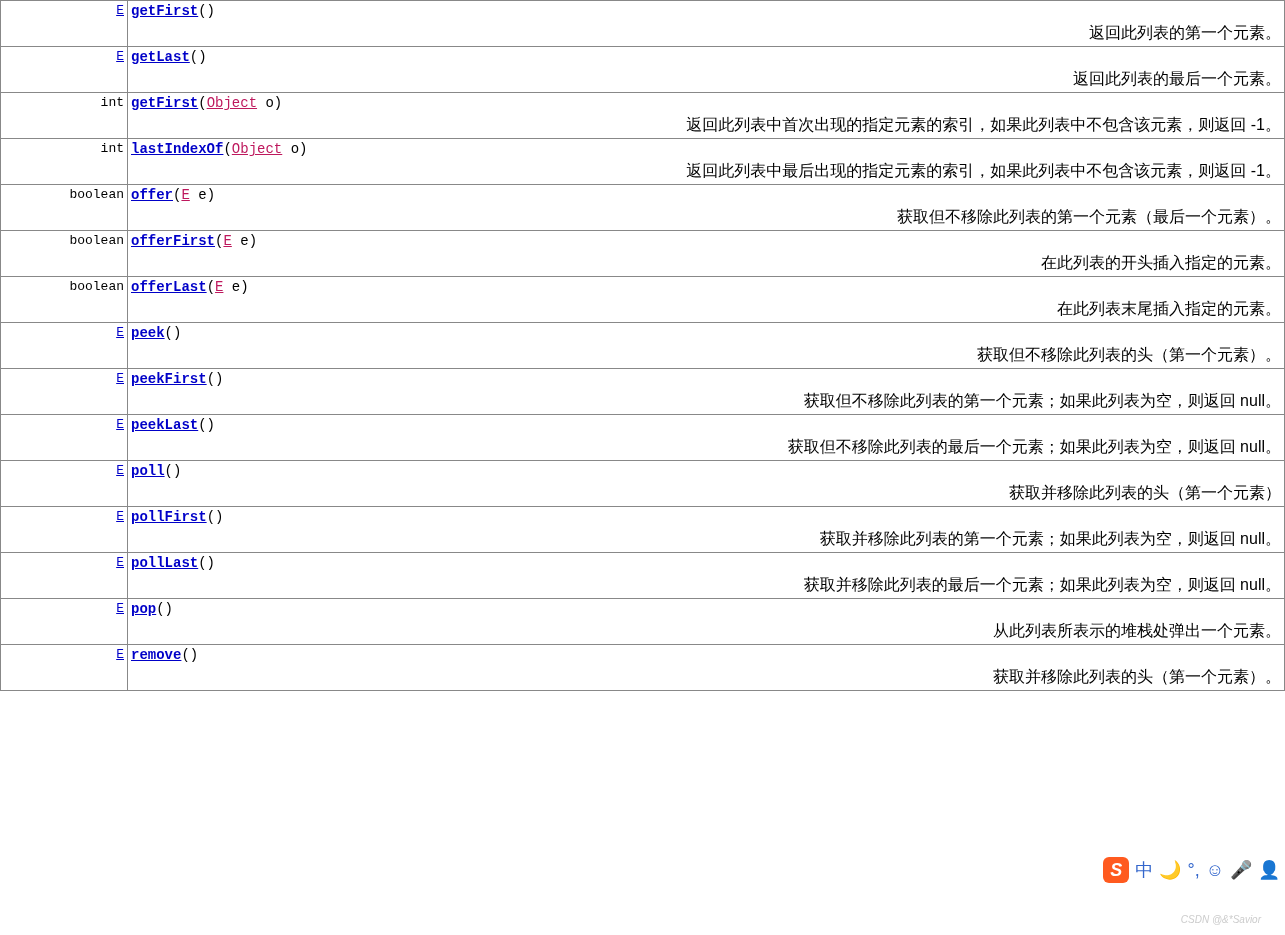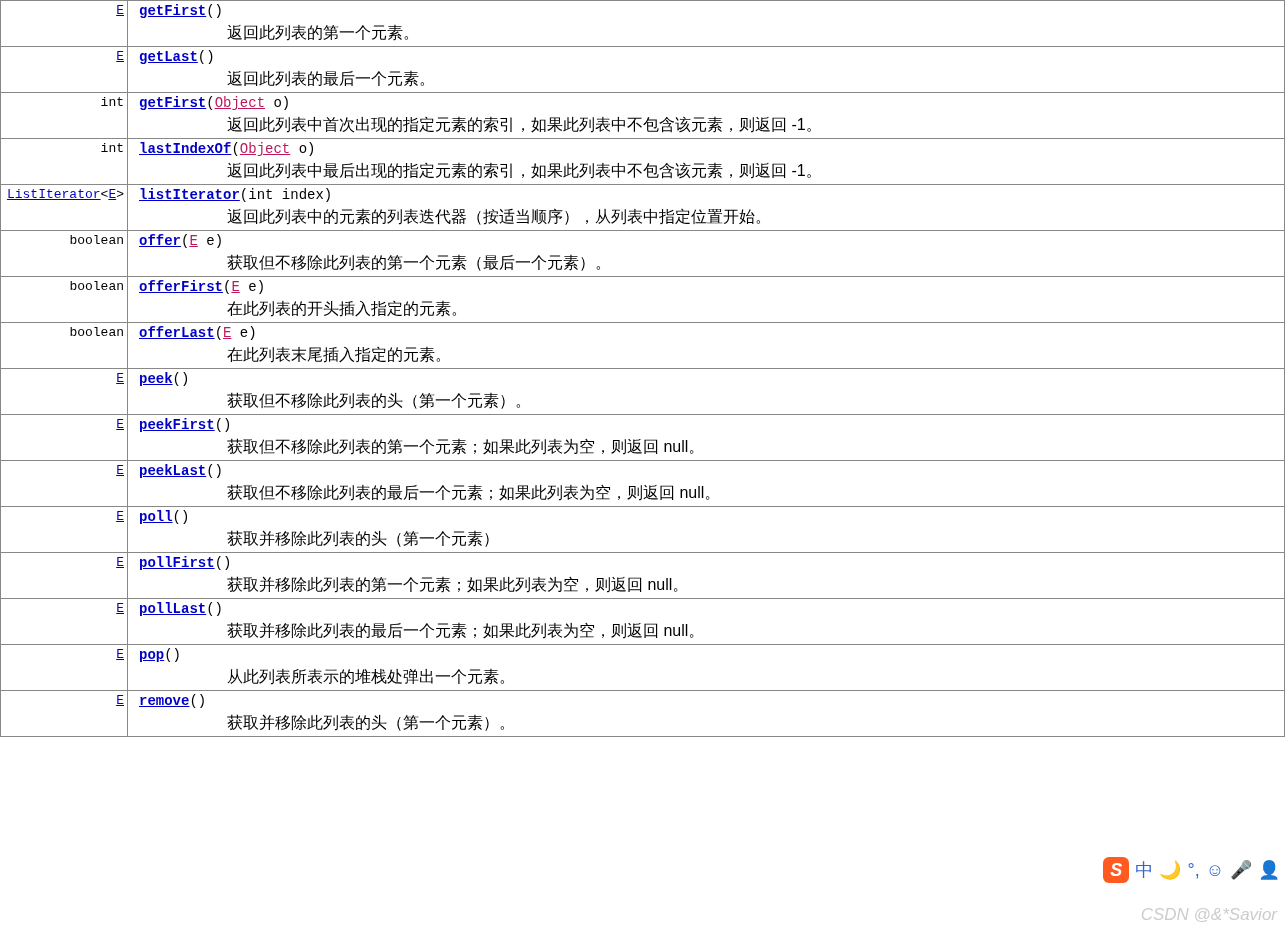--- a/index.html
+++ b/index.html
@@ -30,21 +30,20 @@
   td.desc-cell {
     font-family: "Courier New", monospace;
     font-size: 14px;
   }
   .method-link {
     color: #0000C8;
     text-decoration: underline;
     font-family: "Courier New", monospace;
     font-weight: bold;
     cursor: pointer;
-    margin-left: 8px;
   }
   .type-link {
     color: #0000C8;
     text-decoration: underline;
     font-family: "Courier New", monospace;
     cursor: pointer;
   }
   .param-link {
     color: #be185d;
     text-decoration: underline;
@@ -56,27 +55,28 @@
     font-family: "Courier New", monospace;
     color: #000;
   }
   .desc-text {
     display: block;
     margin-left: 96px;
     margin-top: 4px;
     font-family: "SimSun", "Microsoft YaHei", sans-serif;
     font-size: 16px;
     color: #000;
+    text-align: right;
   }
   .watermark {
     position: fixed;
-    right: 8px;
+    right: 24px;
     bottom: 10px;
     color: #ccc;
-    font-size: 17px;
+    font-size: 10px;
     font-style: italic;
   }
   .ime-bar {
     position: fixed;
     right: 0;
     bottom: 50px;
     display: flex;
     align-items: center;
     gap: 6px;
     font-size: 18px;
@@ -111,24 +111,20 @@
         <td class="type-cell"><a class="type-link">E</a></td>
         <td class="desc-cell"><span><a class="method-link">getLast</a><span class="paren">()</span></span><span class="desc-text">返回此列表的最后一个元素。</span></td>
       </tr>
       <tr>
         <td class="type-cell"><span class="paren">int</span></td>
         <td class="desc-cell"><span><a class="method-link">getFirst</a><span class="paren">(</span><a class="param-link">Object</a><span class="paren"> o)</span></span><span class="desc-text">返回此列表中首次出现的指定元素的索引，如果此列表中不包含该元素，则返回 -1。</span></td>
       </tr>
       <tr>
         <td class="type-cell"><span class="paren">int</span></td>
         <td class="desc-cell"><span><a class="method-link">lastIndexOf</a><span class="paren">(</span><a class="param-link">Object</a><span class="paren"> o)</span></span><span class="desc-text">返回此列表中最后出现的指定元素的索引，如果此列表中不包含该元素，则返回 -1。</span></td>
-      </tr>
-      <tr>
-        <td class="type-cell"><a class="type-link">ListIterator</a><span class="paren">&lt;</span><a class="type-link">E</a><span class="paren">&gt;</span></td>
-        <td class="desc-cell"><span><a class="method-link">listIterator</a><span class="paren">(int index)</span></span><span class="desc-text">返回此列表中的元素的列表迭代器（按适当顺序），从列表中指定位置开始。</span></td>
       </tr>
       <tr>
         <td class="type-cell"><span class="paren">boolean</span></td>
         <td class="desc-cell"><span><a class="method-link">offer</a><span class="paren">(</span><a class="param-link">E</a><span class="paren"> e)</span></span><span class="desc-text">获取但不移除此列表的第一个元素（最后一个元素）。</span></td>
       </tr>
       <tr>
         <td class="type-cell"><span class="paren">boolean</span></td>
         <td class="desc-cell"><span><a class="method-link">offerFirst</a><span class="paren">(</span><a class="param-link">E</a><span class="paren"> e)</span></span><span class="desc-text">在此列表的开头插入指定的元素。</span></td>
       </tr>
       <tr>

